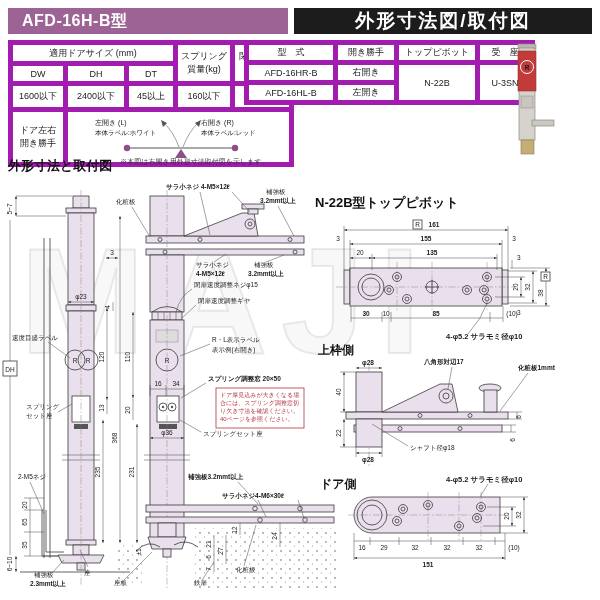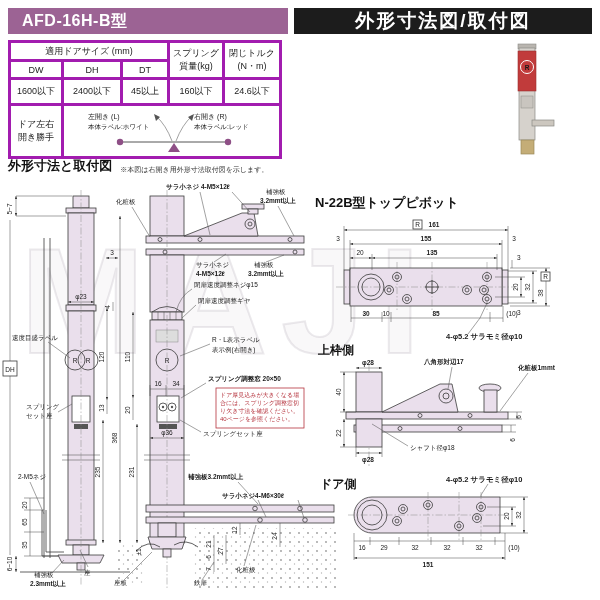--- a/index.html
+++ b/index.html
@@ -8,26 +8,26 @@
   
   .bar-model{position:absolute;left:8px;top:8px;width:280px;height:26px;background:#9c6394;
              color:#fff;font-weight:bold;font-size:16px;line-height:26px;padding-left:14px;
              box-sizing:border-box;z-index:3;letter-spacing:.5px;}
   .bar-title{position:absolute;left:294px;top:8px;width:298px;height:26px;background:#1c1c1c;
              color:#fff;font-weight:bold;font-size:19px;line-height:26px;text-align:center;
              z-index:3;letter-spacing:2px;}
   
   table{border-collapse:collapse;background:#fff;}
   .spec{position:absolute;left:8px;top:40px;z-index:3;}
-  .spec td,.spec th,.model td,.model th{border:3px solid #a21caf;font-size:9px;color:#222;
+  .spec td,.spec th,.model td,.model th{border:5px solid #a21caf;font-size:9px;color:#222;
         text-align:center;padding:1px 2px;font-weight:normal;}
   .model{position:absolute;left:244px;top:40px;z-index:3;}
   .hand-cell{height:48px;}
   
-  .sect{position:absolute;left:8px;top:157px;z-index:3;display:flex;align-items:flex-end;}
+  .sect{position:absolute;left:8px;top:157px;z-index:3;display:flex;align-items:flex-start;}
   .sect h2{margin:0;font-size:13px;font-weight:bold;color:#111;}
   .sect .note{font-size:7px;color:#333;margin-left:8px;}
   
   .wm{position:absolute;left:20px;top:215px;width:570px;z-index:0;font-size:150px;
       font-weight:bold;letter-spacing:14px;color:rgba(130,120,135,0.05);
       -webkit-text-stroke:2px rgba(150,140,155,0.18);user-select:none;}
   .bigsvg{position:absolute;left:0;top:0;z-index:1;}
   .prod{position:absolute;left:504px;top:40px;z-index:3;}
   
   svg text{font-family:"Liberation Sans",sans-serif;font-size:6.5px;fill:#1a1a1a;}
@@ -98,20 +98,40 @@
             <path d="M94,34 Q100,18 110,9" class="ld"></path>
             <polygon points="112,7 106,10 110,14" fill="#555"></polygon>
             <polygon points="86,45 98,45 92,36" fill="#8e4f86"></polygon>
           </g>
         </svg>
       </td>
     </tr>
   </tbody>
     </table>
 
+  <table class="model">
+    <tbody>
+        <tr style="height:17px">
+      <th style="width:80px">型　式</th>
+      <th style="width:52px">開き勝手</th>
+      <th style="width:72px">トップピボット</th>
+      <th style="width:46px">受　座</th>
+    </tr>
+    <tr style="height:17px">
+      <td>AFD-16HR-B</td>
+      <td>右開き</td>
+      <td rowspan="2">N-22B</td>
+      <td rowspan="2">U-3SN</td>
+    </tr>
+    <tr style="height:17px">
+      <td>AFD-16HL-B</td>
+      <td>左開き</td>
+    </tr>
+  </tbody>
+    </table>
 
   <svg class="prod" width="52" height="118" viewBox="0 0 52 118">
     <g>
       <rect x="14" y="4" width="18" height="5" fill="#b9b5af" stroke="#8a8a85" stroke-width="0.6"></rect>
       <rect x="15" y="8" width="16" height="92" fill="#d6d2cc" stroke="#8a8a85" stroke-width="0.7"></rect>
       <rect x="14" y="11" width="18" height="40" fill="#c13b3b" stroke="#9c2f2f" stroke-width="0.6"></rect>
       <circle cx="23" cy="27" r="6.5" fill="none" stroke="#fff" stroke-width="1"></circle>
       <text x="23" y="30" text-anchor="middle" fill="#fff" font-size="8" font-weight="bold">R</text>
       <rect x="17" y="56" width="12" height="12" fill="#c9c5bf" stroke="#8a8a85" stroke-width="0.5"></rect>
       <rect x="28" y="80" width="22" height="6" fill="#ccc7bf" stroke="#8a8a85" stroke-width="0.7"></rect>

